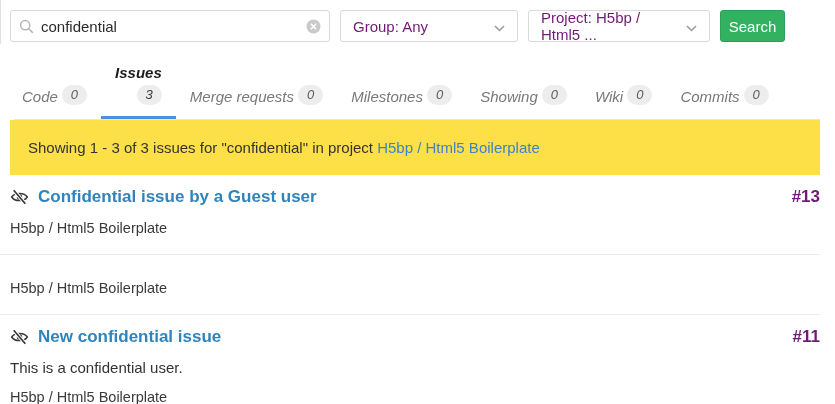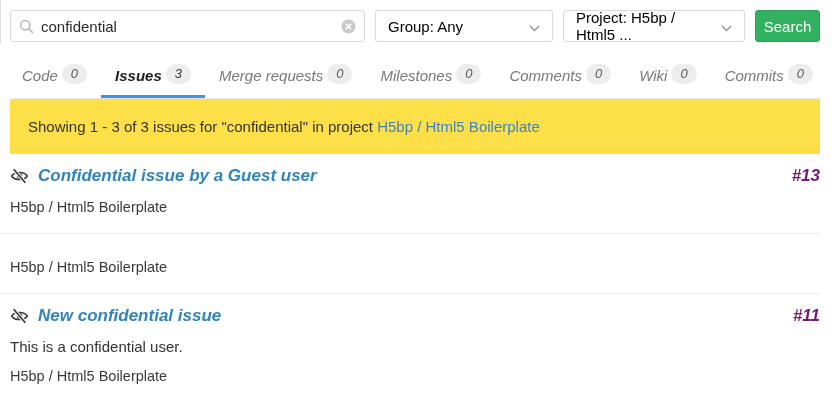--- a/index.html
+++ b/index.html
@@ -4,60 +4,60 @@
 <style>
   * { margin:0; padding:0; box-sizing:border-box; }
   html,body { width:835px; height:404px; background:#fff; overflow:hidden;
               font-family:"Liberation Sans", sans-serif; color:#333; }
 
   
   .topbar { display:flex; align-items:center; gap:10px;
             padding:10px 15px 10px 10px; position:relative; }
   .topbar::before { content:""; position:absolute; left:0; top:0; width:1px; height:44px; background:#e0e0e0; }
 
-  .search-field { position:relative; width:355px; height:32px; flex:none;
+  .search-field { position:relative; width:320px; height:32px; flex:none;
                   border:1px solid #d9d9d9; border-radius:3px; background:#fff; }
   .search-field input { position:absolute; left:30px; right:30px; top:0; height:30px;
                         border:none; outline:none; font-size:15px; color:#2b2b2b;
                         font-family:"Liberation Sans", sans-serif; background:transparent; }
   .icon-magnifier { position:absolute; left:8px; top:8px; }
   .icon-clear { position:absolute; right:8px; top:8px; cursor:pointer; }
 
   .dropdown { height:32px; border:1px solid #d9d9d9; border-radius:3px; background:#fff;
               display:flex; align-items:center; justify-content:space-between;
-              padding:0 12px; font-size:15px; color:#000000; cursor:pointer; flex:none; }
+              padding:0 12px; font-size:15px; color:#701a75; cursor:pointer; flex:none; }
   .dd-group   { width:178px; }
   .dd-project { width:182px; }
   .dropdown .caret { margin-left:8px; }
 
   .btn-search { flex:none; width:65px; height:32px; background:#32b260; border:1px solid #2ca157;
                 border-radius:3px; color:#fff; font-size:15px; cursor:pointer;
                 font-family:"Liberation Sans", sans-serif;text-align:center; }
 
   
   .tabs { display:flex; align-items:flex-end; margin:0 15px 0 14px; padding-top:12px;
           border-bottom:1px solid #e5e5e5; }
   .tab { display:flex; align-items:flex-end; gap:4px; padding:0 14px 11px;
          font-size:15px; color:#78787d; border-bottom:3px solid transparent; cursor:pointer; white-space:nowrap;font-style:italic; }
   .tab:first-child { padding-left:8px; }
-  .tab.active { color:#1c1c1c; font-weight:bold; border-bottom-color:#4a8fe2; }
+  .tab.active { color:#1c1c1c; font-weight:bold; border-bottom-color:#4a8fe2;flex-direction:column; }
   .count { background:#ededed; color:#5c5c5c; font-size:13px; font-weight:normal;
            padding:2px 9px; border-radius:10px; line-height:1.25; }
   .tab.active .count { color:#3a3a3a; }
 
   
   .summary { margin:0 15px 0 10px; background:#fde047; padding:19px 18px;
              font-size:15px; color:#333; }
   .summary a { color:#3e83c7; text-decoration:none; cursor:pointer; }
 
   
   .results { margin-right:15px; }
   .result { padding:12px 0 18px 10px; }
   .result + .result { border-top:1px solid #ececec; }
-  .result-head { display:flex; justify-content:space-between; align-items:center;font-style:italic; }
+  .result-head { display:flex; justify-content:space-between; align-items:center; }
   .result-title { display:flex; align-items:center; gap:9px; font-size:17px;
                   font-weight:bold; color:#3084bb; text-decoration:none; cursor:pointer; }
   .result-id { font-size:17px; font-weight:bold; color:#701a75; }
   .result-desc { margin-top:12px; font-size:15px; color:#333; }
   .result-project { margin-top:13px; font-size:14.5px; color:#3a3a3a; }
   .eye { flex:none; display:inline-flex; }
 </style>
 </head>
 <body>
 
@@ -111,21 +111,21 @@
   </div>
   <div class="tab">
     <span>Merge requests</span>
     <span class="count">0</span>
   </div>
   <div class="tab">
     <span>Milestones</span>
     <span class="count">0</span>
   </div>
   <div class="tab">
-    <span>Comments</span>
+    <span>Showing</span>
     <span class="count">0</span>
   </div>
   <div class="tab">
     <span>Wiki</span>
     <span class="count">0</span>
   </div>
   <div class="tab">
     <span>Commits</span>
     <span class="count">0</span>
   </div>

